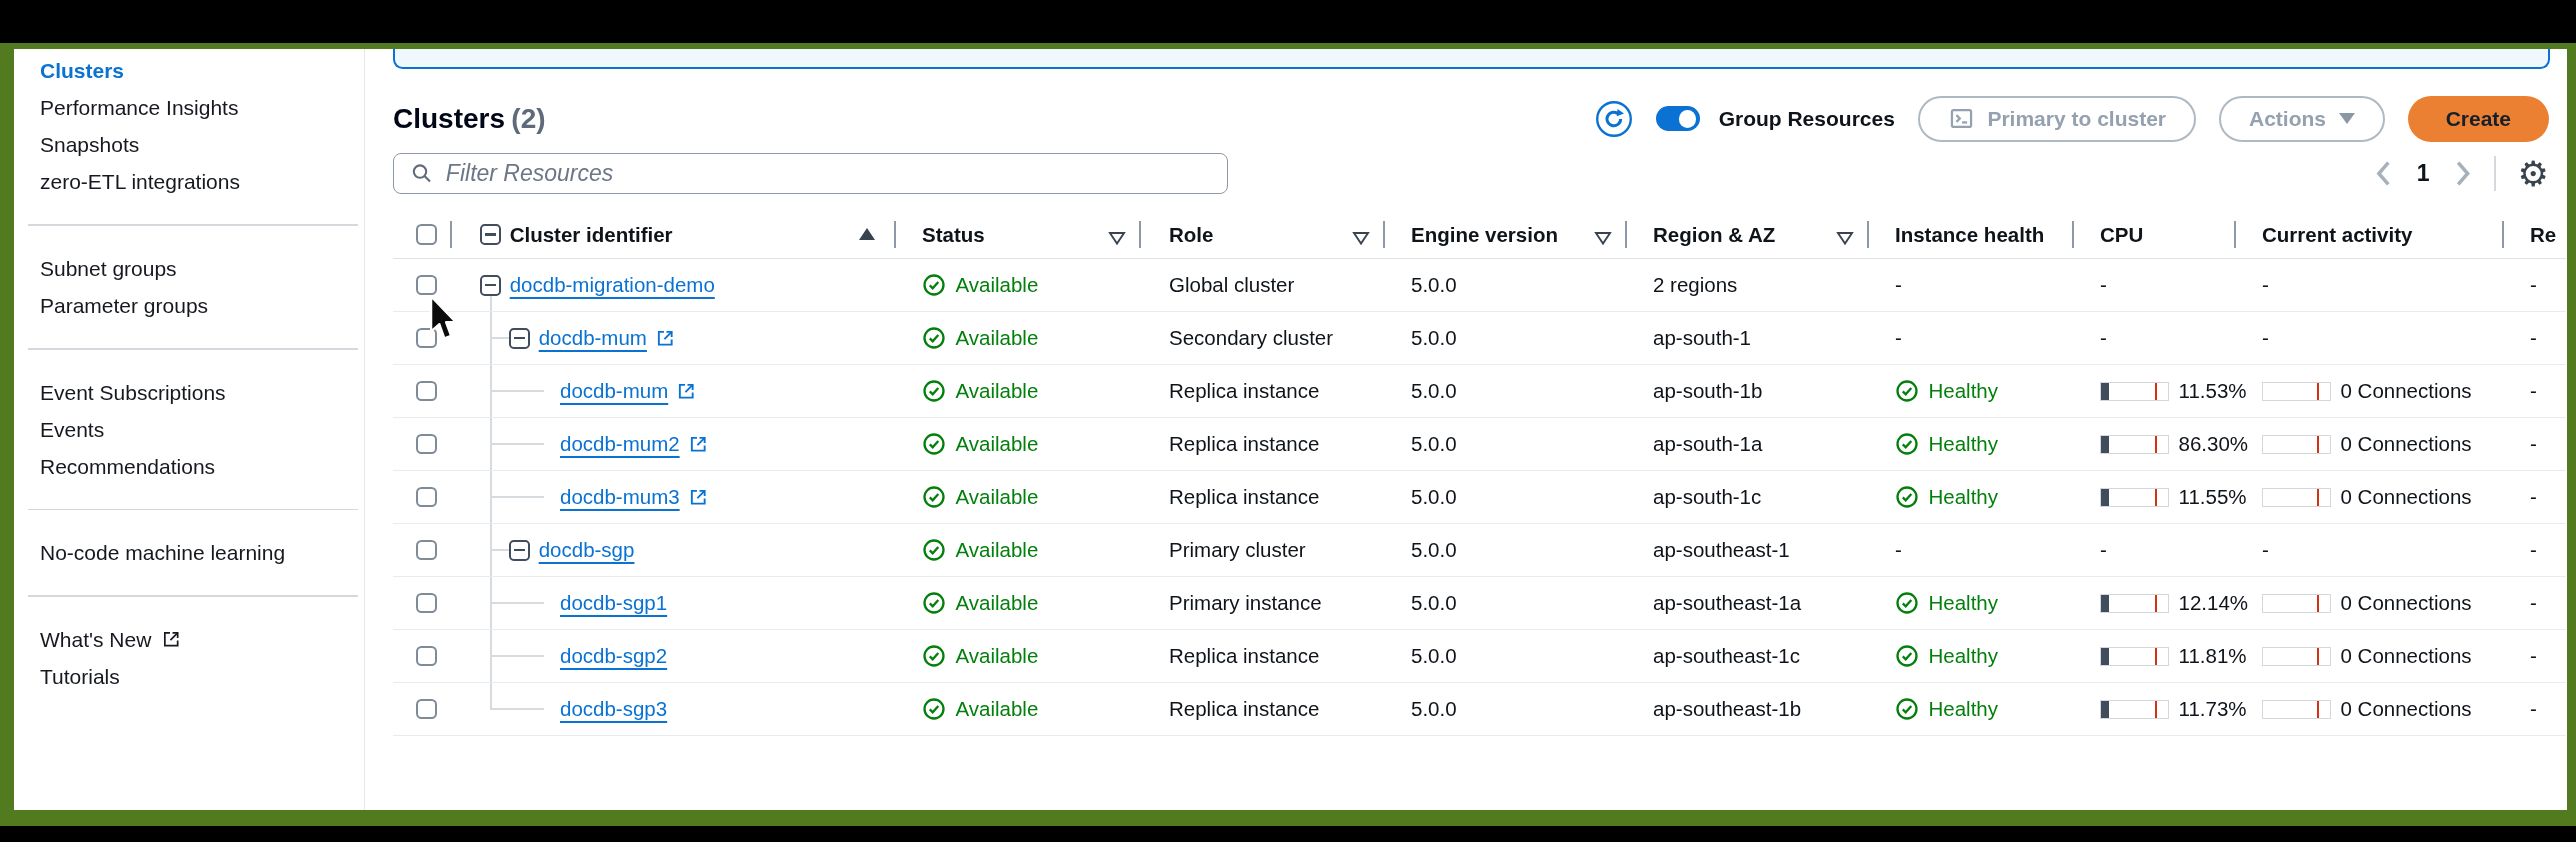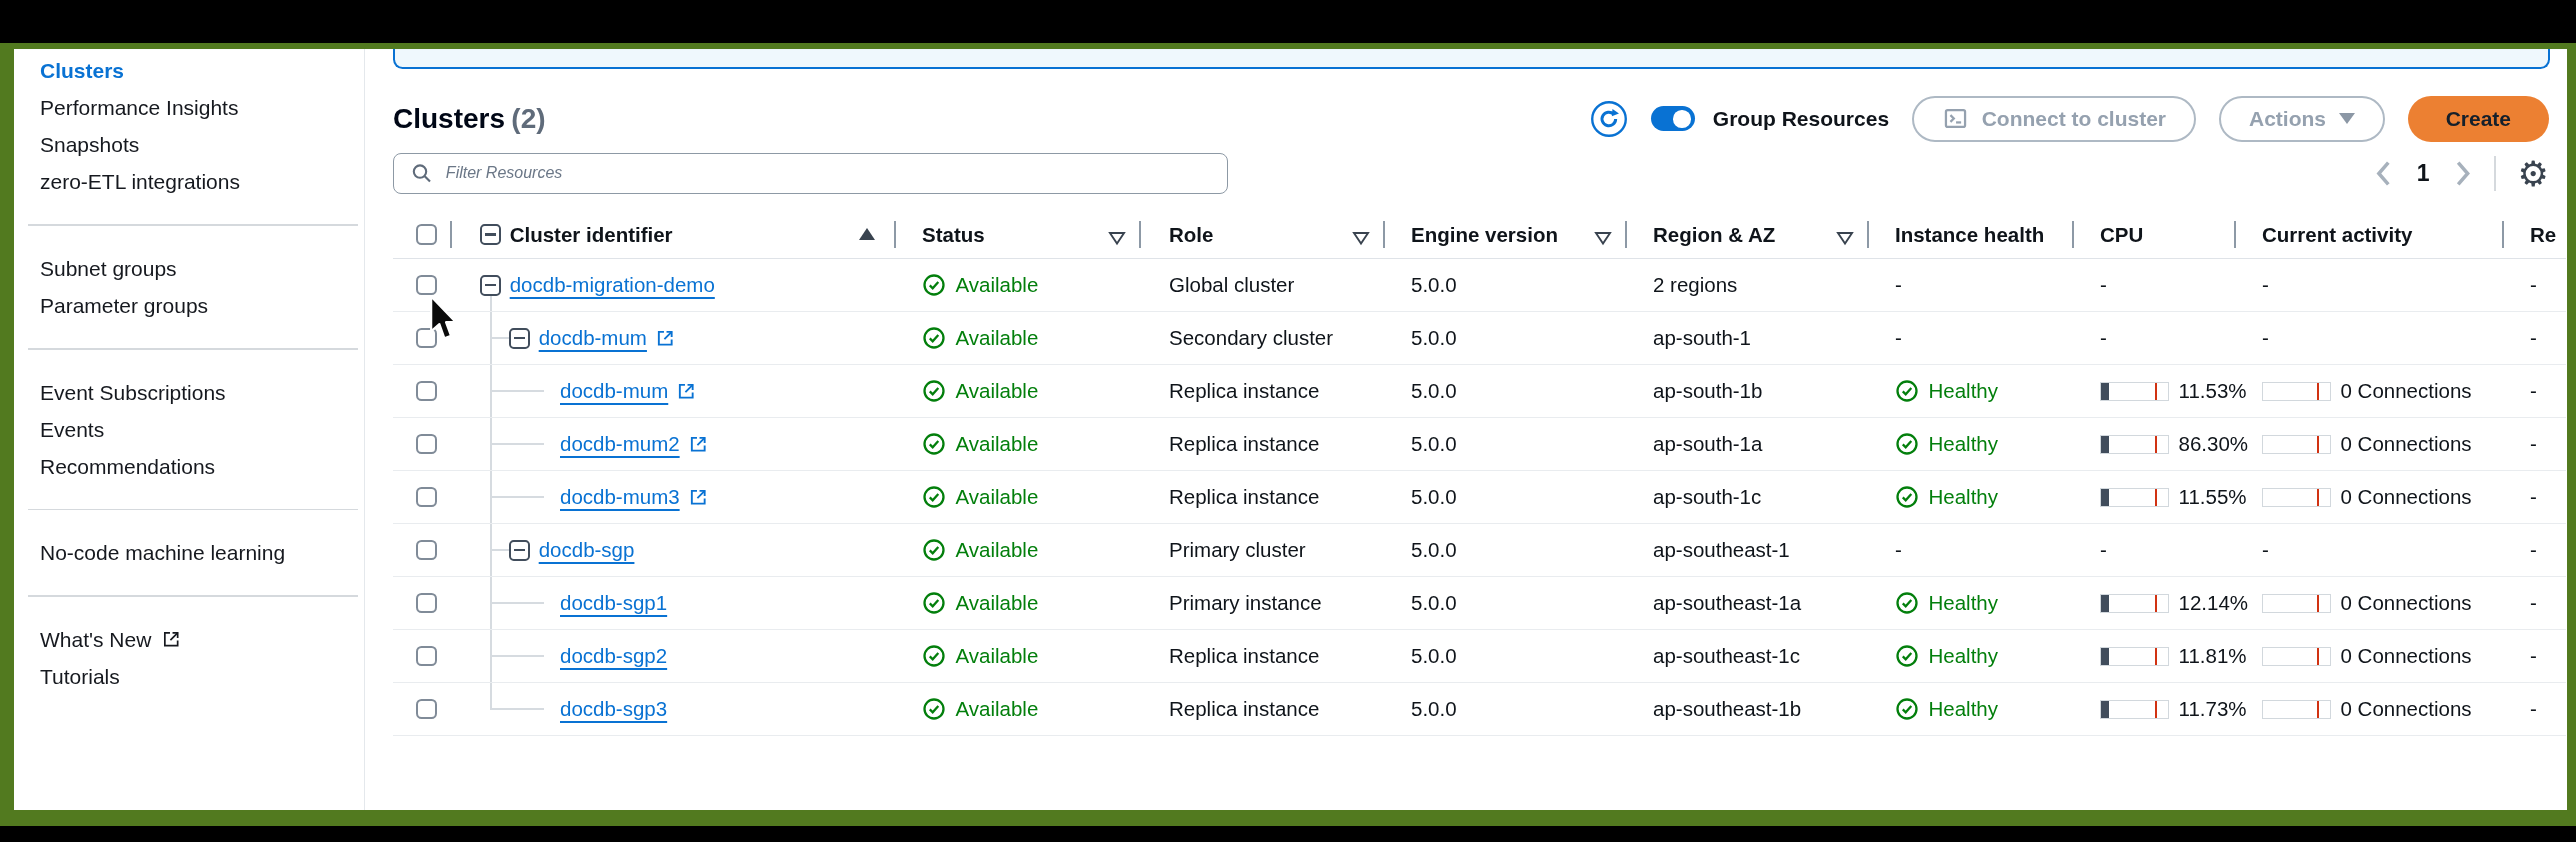--- a/index.html
+++ b/index.html
@@ -28,21 +28,21 @@
   .toggle{width:44px;height:25px;border-radius:12.6px;background:#0972d3;position:relative;cursor:pointer;flex:none;}
   .toggle .knob{position:absolute;right:4px;top:4px;width:17.4px;height:17.4px;border-radius:50%;background:#fff;}
   .toggle-label{font-size:21px;font-weight:700;color:#0f141a;margin-left:-4.7px;}
   .btn{height:46px;border-radius:23px;display:inline-flex;align-items:center;gap:12.6px;padding:0 28px;
        font-size:21px;font-weight:700;background:#fff;border:2.4px solid #aeb9c4;color:#95a1af;cursor:pointer;white-space:nowrap;}
   .btn .caret{width:0;height:0;border-left:8.7px solid transparent;border-right:8.7px solid transparent;border-top:11px solid #8b97a5;}
   .btn.create{background:#ec8032;border:none;color:#15202b;padding:0 38px;}
 
   .filter-row{display:flex;align-items:center;margin:11px 18px 0 0;}
   .search-box{width:835px;height:41px;border:1.6px solid #8d99a5;border-radius:8px;display:flex;align-items:center;gap:11px;padding:0 16px;background:#fff;box-sizing:border-box;}
-  .search-box input{border:none;outline:none;font-style:italic;font-size:16px;color:#16191f;width:100%;background:transparent;font-family:inherit;}
+  .search-box input{border:none;outline:none;font-style:italic;font-size:23px;color:#16191f;width:100%;background:transparent;font-family:inherit;}
   .search-box input::placeholder{color:#6b7787;opacity:1;}
   .pager{margin-left:auto;display:flex;align-items:center;gap:22px;}
   .page-num{font-size:23px;font-weight:700;color:#0f141a;}
   .pager-divider{width:1.6px;height:35px;background:#d5d9dd;}
   .gear{font-size:35px;color:#39434f;line-height:1;cursor:pointer;}
   .chev{cursor:pointer;display:flex;align-items:center;}
 
   
   .table{margin-top:17.4px;width:2173px;}
   .thead,.row{display:grid;grid-template-columns:57px 444px 245px 244px 242px 242px 205px 162px 268px 64px;align-items:stretch;}
@@ -147,21 +147,21 @@
           <div class="toggle">
               <div class="knob"></div>
             </div>
           <span class="toggle-label">Group Resources</span>
           <button class="btn">
             <svg width="27" height="27" viewBox="0 0 24 24" fill="none" stroke="#95a1af" stroke-width="2">
               <rect x="3.5" y="4.5" width="17" height="15" rx="1.5"></rect>
               <path d="M7.5 9l3 3-3 3"></path>
                 <path d="M12.5 15.5h4.5"></path>
             </svg>
-            <span>Connect to cluster</span>
+            <span>Primary to cluster</span>
           </button>
           <button class="btn">
             <span>Actions</span>
             <span class="caret"></span>
           </button>
           <button class="btn create">
             <span>Create</span>
           </button>
         </div>
       </div>

